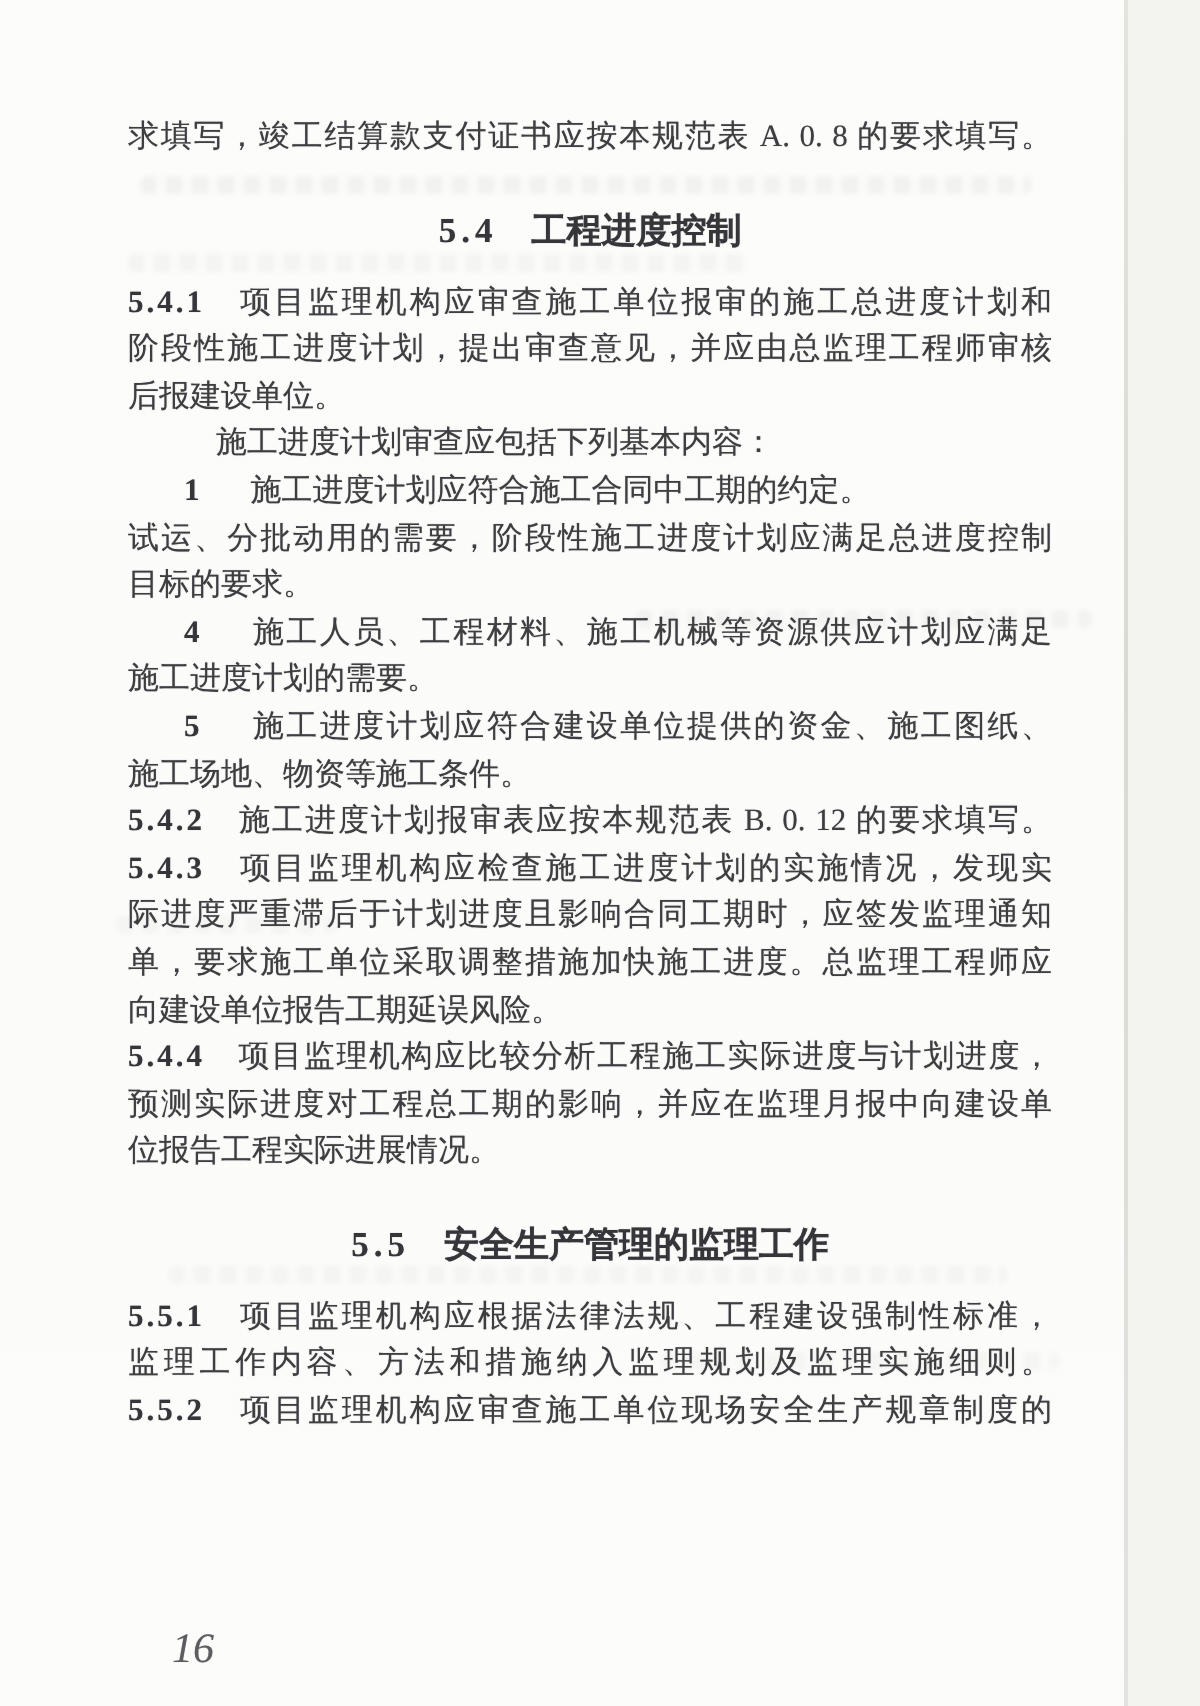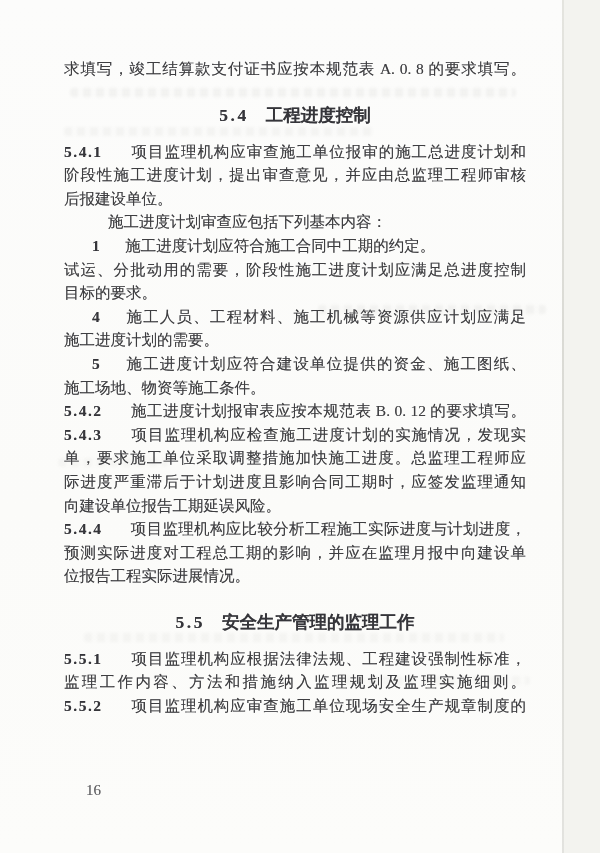--- a/index.html
+++ b/index.html
@@ -54,37 +54,38 @@
   }
   .line.full{
     text-align:justify;
     text-align-last:justify;
   }
   .num{
     font-weight:700;
     color:#35353a;
     letter-spacing:1.5px;
   }
-  .num.clause{margin-right:28px;}
+  .num.clause{margin-right:16px;}
   .num.item{margin-right:24px;}
   .heading{
     margin:22px 0 13px 0;
     line-height:24px;
     height:24px;
     text-align:center;
     font-weight:700;
     font-size:17.5px;
     color:#35353a;
     text-shadow:0 0 .5px rgba(53,53,58,.5);
   }
   .hnum{letter-spacing:2.5px;margin-right:17px;}
   .page-number{
     position:absolute;
-    left:86px;top:782px;
-    font-size:15px;
+    left:86px;top:812px;
+    font-style:italic;
+    font-size:21px;
     color:#5d5d60;
     text-shadow:0 0 .5px rgba(93,93,96,.4);
   }
 </style>
 </head>
 <body>
 
 <div class="page">
   <div class="ghost g1"></div>
   <div class="ghost g2"></div>
@@ -105,22 +106,22 @@
       <div class="line" style="padding-left: 44px;"><span class="txt">施工进度计划审查应包括下列基本内容：</span></div>
       <div class="line" style="padding-left: 28px;"><span class="num item">1</span><span class="txt">施工进度计划应符合施工合同中工期的约定。</span></div>
       <div class="line full"><span class="txt">试运、分批动用的需要，阶段性施工进度计划应满足总进度控制</span></div>
       <div class="line"><span class="txt">目标的要求。</span></div>
       <div class="line full" style="padding-left: 28px;"><span class="num item">4</span><span class="txt">施工人员、工程材料、施工机械等资源供应计划应满足</span></div>
       <div class="line"><span class="txt">施工进度计划的需要。</span></div>
       <div class="line full" style="padding-left: 28px;"><span class="num item">5</span><span class="txt">施工进度计划应符合建设单位提供的资金、施工图纸、</span></div>
       <div class="line"><span class="txt">施工场地、物资等施工条件。</span></div>
       <div class="line full"><span class="num clause">5.4.2</span><span class="txt">施工进度计划报审表应按本规范表 B. 0. 12 的要求填写。</span></div>
       <div class="line full"><span class="num clause">5.4.3</span><span class="txt">项目监理机构应检查施工进度计划的实施情况，发现实</span></div>
+      <div class="line full"><span class="txt">际进度严重滞后于计划进度且影响合同工期时，应签发监理通知</span></div>
       <div class="line full"><span class="txt">单，要求施工单位采取调整措施加快施工进度。总监理工程师应</span></div>
-      <div class="line full"><span class="txt">际进度严重滞后于计划进度且影响合同工期时，应签发监理通知</span></div>
       <div class="line"><span class="txt">向建设单位报告工期延误风险。</span></div>
       <div class="line full"><span class="num clause">5.4.4</span><span class="txt">项目监理机构应比较分析工程施工实际进度与计划进度，</span></div>
       <div class="line full"><span class="txt">预测实际进度对工程总工期的影响，并应在监理月报中向建设单</span></div>
       <div class="line"><span class="txt">位报告工程实际进展情况。</span></div>
       <div class="heading"><span class="hnum">5.5</span><span class="htitle">安全生产管理的监理工作</span></div>
       <div class="line full"><span class="num clause">5.5.1</span><span class="txt">项目监理机构应根据法律法规、工程建设强制性标准，</span></div>
       <div class="line full"><span class="txt">监理工作内容、方法和措施纳入监理规划及监理实施细则。</span></div>
       <div class="line full"><span class="num clause">5.5.2</span><span class="txt">项目监理机构应审查施工单位现场安全生产规章制度的</span></div>
     </div>
 

